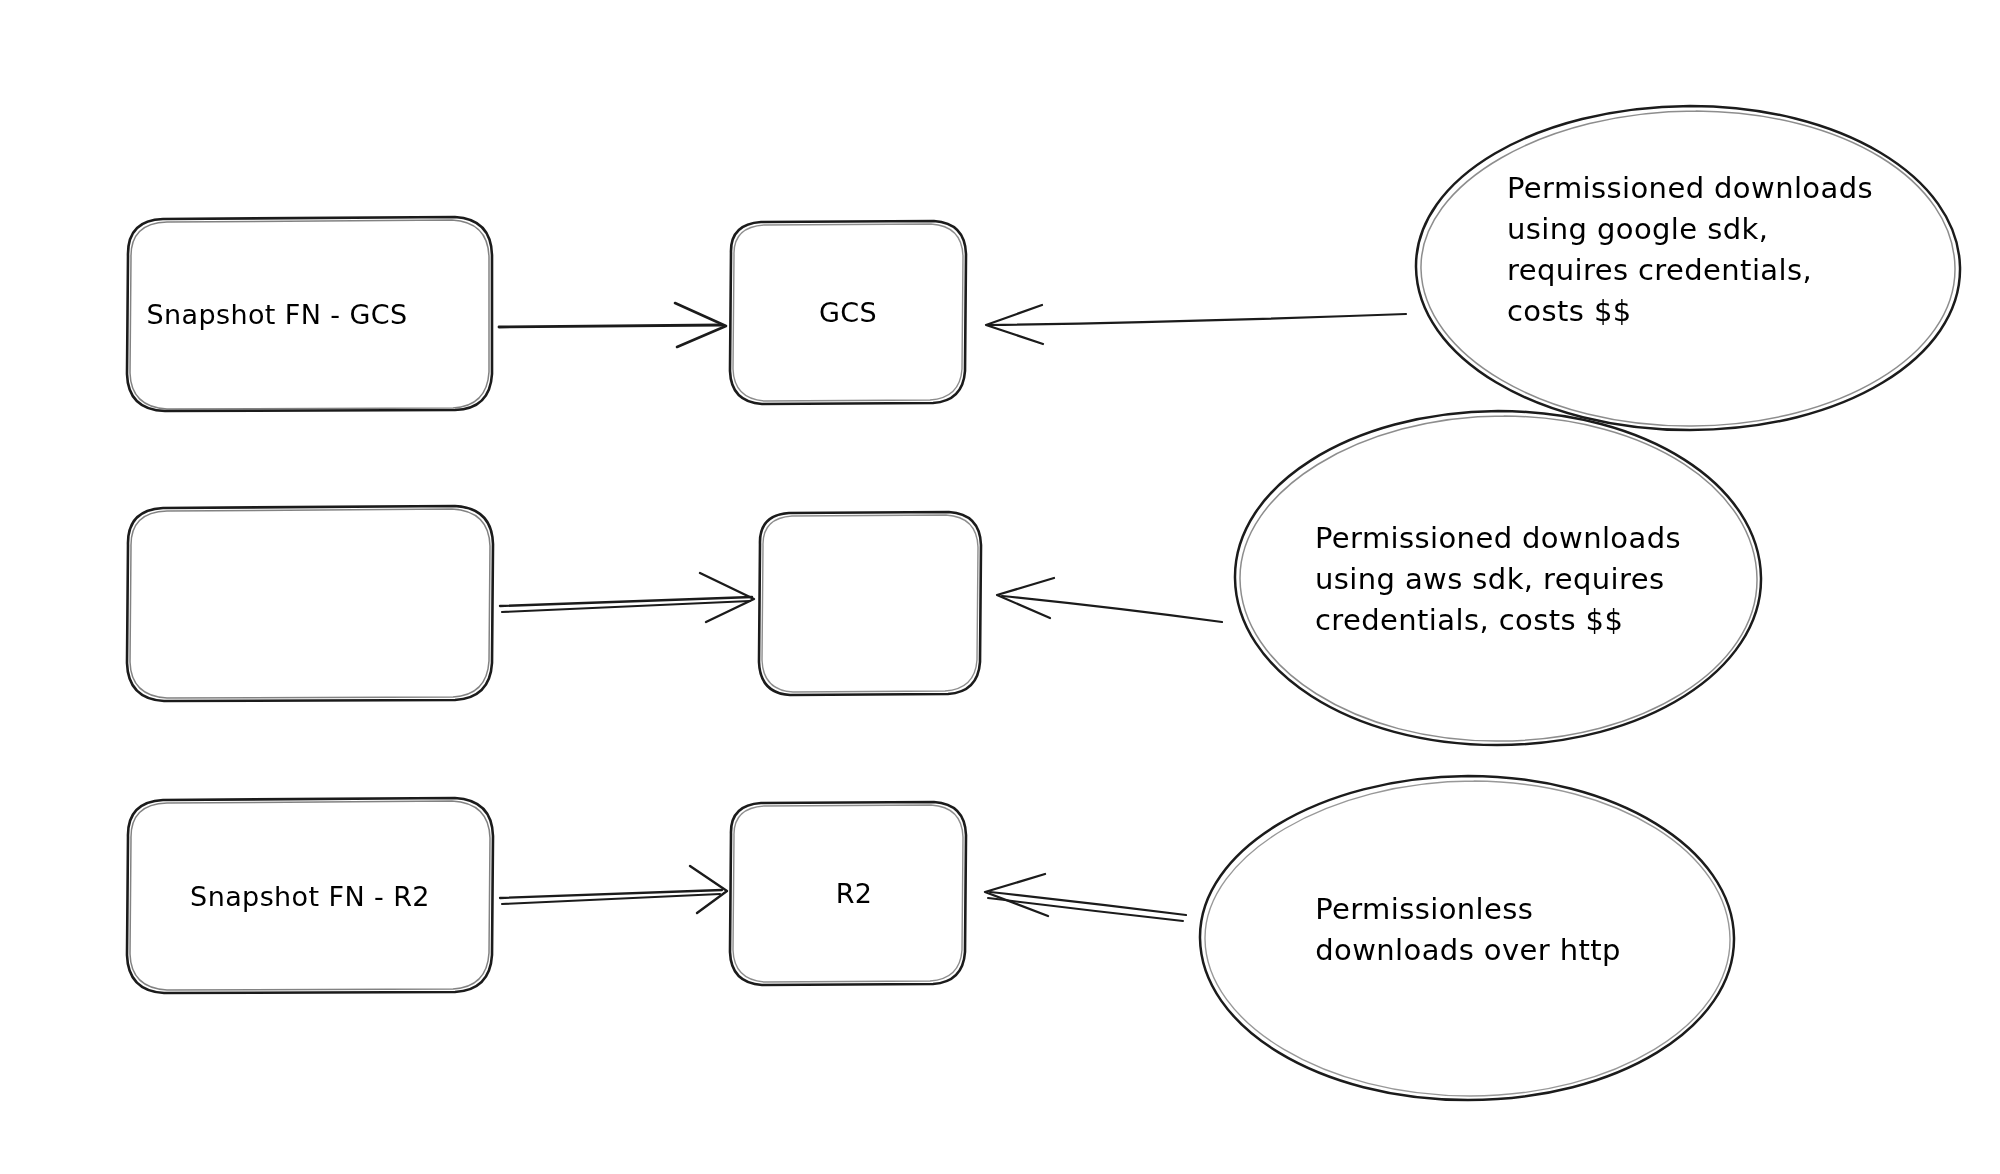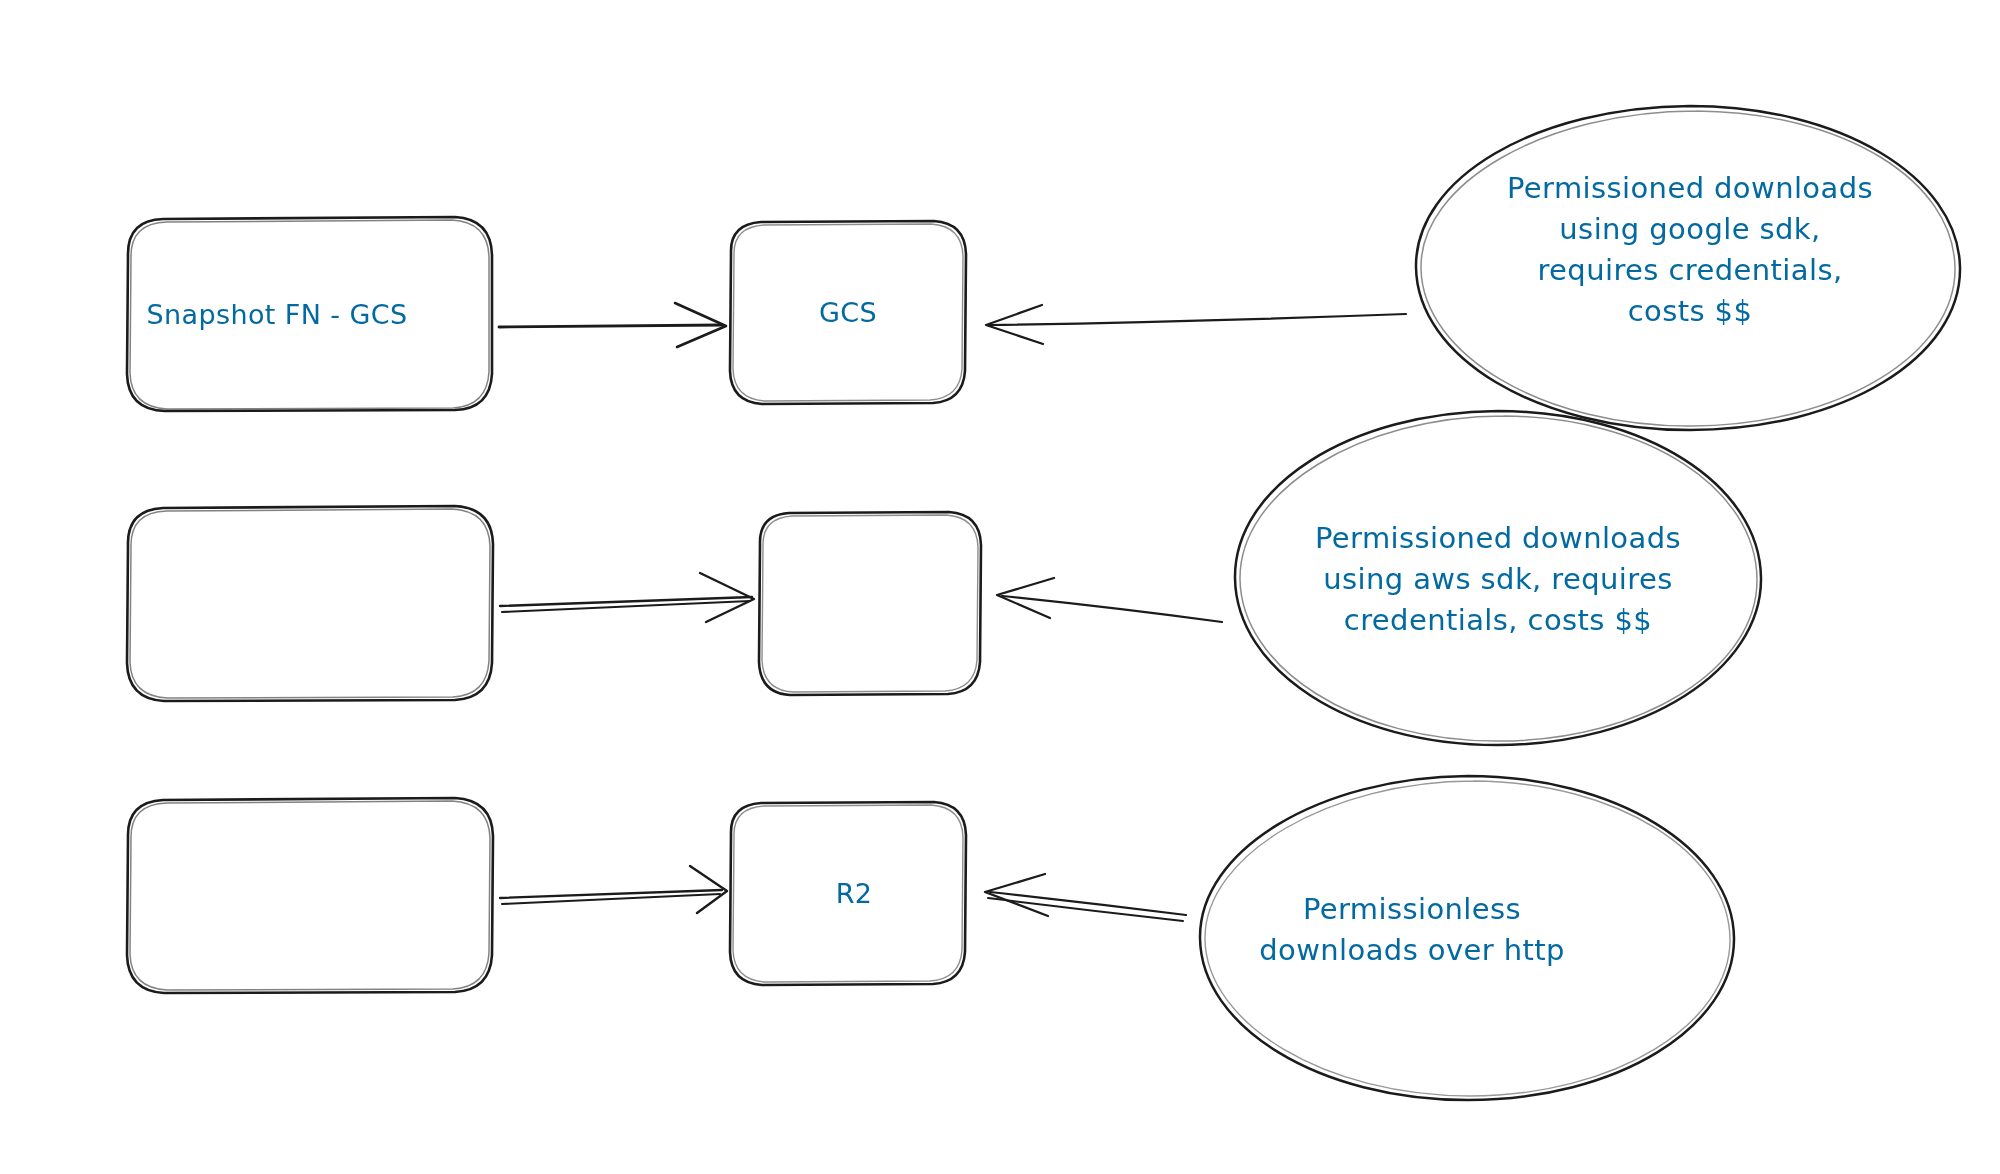--- a/index.html
+++ b/index.html
@@ -27,22 +27,22 @@
     fill: none;
     stroke: #1b1b1b;
     stroke-linecap: round;
     stroke-linejoin: round;
   }
   .node-label {
     position: absolute;
     display: flex;
     align-items: center;
     justify-content: center;
-    text-align: center;
-    color: #0369a1;
+    text-align: left;
+    color: #000000;
     font-family: "DejaVu Sans", sans-serif;
     font-weight: 400;
     letter-spacing: 0.4px;
     white-space: pre-line;
     pointer-events: none;
   }
   .label-box {
     font-size: 27px;
     line-height: 1.25;
   }
@@ -186,19 +186,20 @@
 using google sdk,
 requires credentials,
 costs $$</div>
 
 
 
   <div class="node-label label-note" style="left:1258px; top:507px; width:480px; height:145px;">Permissioned downloads
 using aws sdk, requires
 credentials, costs $$</div>
 
+  <div class="node-label label-box" style="left:127px; top:800px; width:366px; height:193px;">Snapshot FN - R2</div>
 
   <div class="node-label label-store" style="left:730px; top:802px; width:248px; height:183px;">R2</div>
 
-  <div class="node-label label-note" style="left:1172px; top:880px; width:480px; height:100px;">Permissionless
+  <div class="node-label label-note" style="left:1228px; top:880px; width:480px; height:100px;">Permissionless
 downloads over http</div>
 
 </div>
 
 </body></html>

